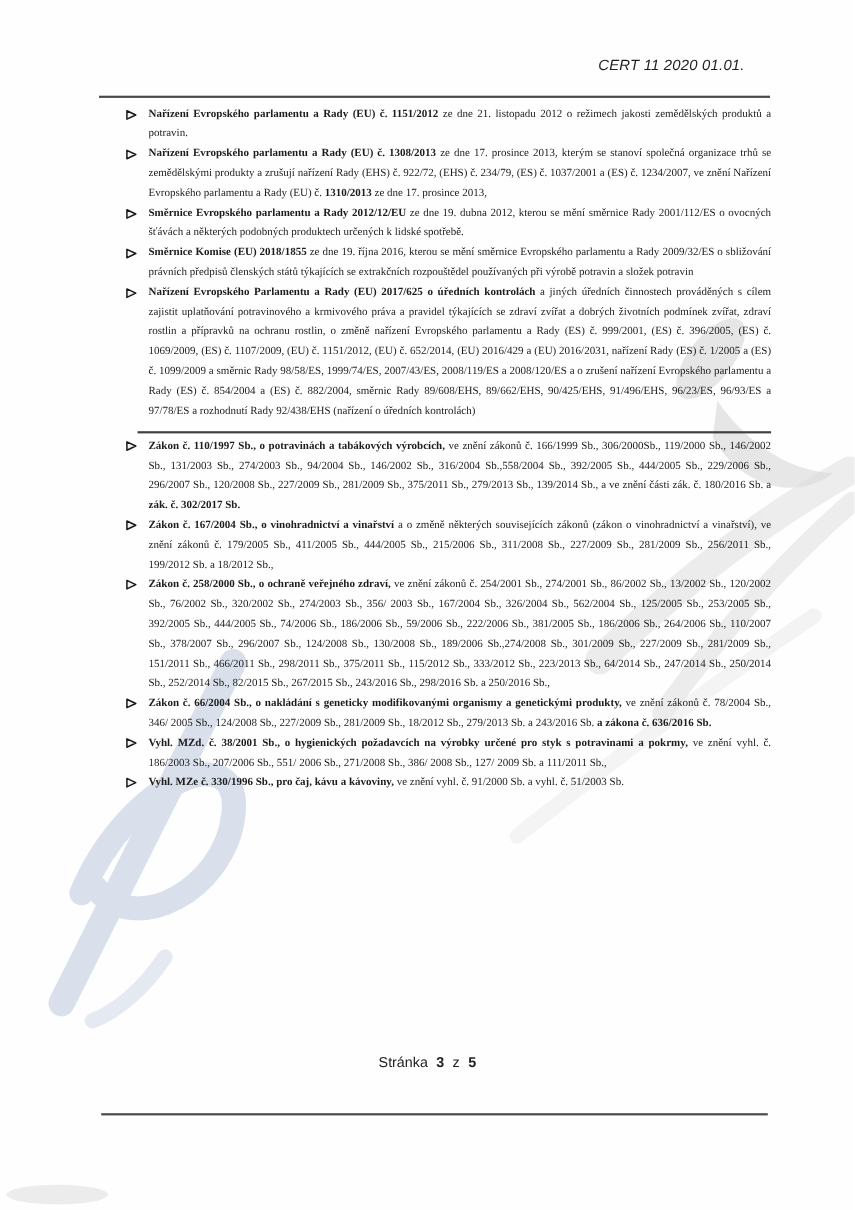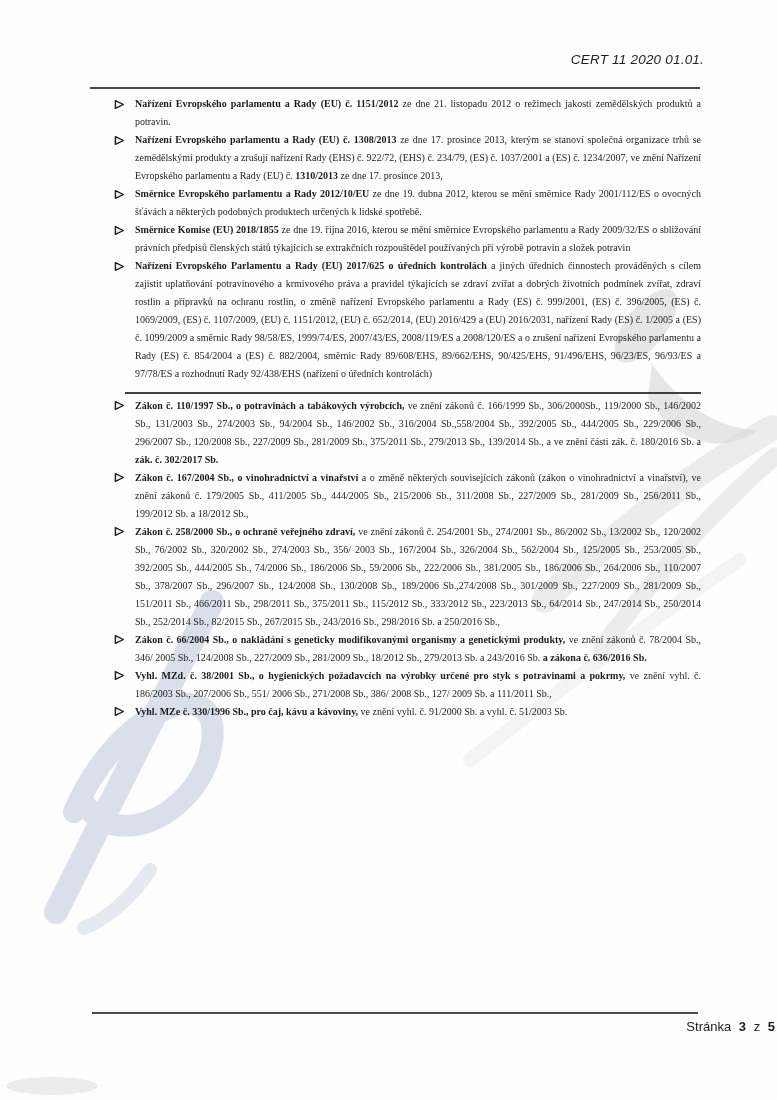--- a/index.html
+++ b/index.html
@@ -9,21 +9,21 @@
     background: #fefefe;
     overflow: hidden;
     font-family: "Liberation Serif", serif;
     color: #1c1c1c;
   }
   .watermark {
     position: absolute; left: 0; top: 0; z-index: 0;
     pointer-events: none;
   }
   .doc-code {
-    position: absolute; top: 52px; right: 73px; z-index: 1;
+    position: absolute; top: 52px; right: 100px; z-index: 1;
     font-family: "Liberation Sans", sans-serif;
     font-style: italic; font-size: 13.5px; color: #1f1f1f;
     letter-spacing: 0.2px;
   }
   .rule { position: absolute; z-index: 1; background: #4a4a4a; }
   .header-rule { top: 87px; left: 90px; width: 610px; height: 1.6px; }
   .footer-rule { top: 1012px; left: 92px; width: 606px; height: 1.6px; }
   .content {
     position: absolute; top: 95px; left: 113px; width: 588px; z-index: 1;
   }
@@ -38,22 +38,22 @@
   .bullet {
     position: absolute; left: 1px; top: 3.5px;
     width: 11px; height: 11px; line-height: 0;
   }
   .bold { font-weight: bold; }
   .section-divider {
     height: 1.6px; background: #404040;
     margin: 9px 0 3px 12px;
   }
   .footer {
-    position: absolute; top: 1019px; left: 0; width: 100%; z-index: 1;
-    text-align: right;
+    position: absolute; top: 958px; left: 0; width: 100%; z-index: 1;
+    text-align: center;
     font-family: "Liberation Sans", sans-serif;
     font-size: 13px; color: #222;
   }
   .footer span { margin: 0 2px; }
 </style>
 </head>
 <body>
 
 <div class="page">
 
@@ -86,21 +86,21 @@
   <div class="content">
     <ul class="law-list">
         <li class="item"><span class="bullet"><svg viewBox="0 0 12 12" width="11" height="11">
               <path d="M1.5 1.8 L10.3 6 L1.5 10.2 Z" fill="#f2f2f2" stroke="#1a1a1a" stroke-width="1.5" stroke-linejoin="round"></path>
             </svg></span><span class="bold">Nařízení Evropského parlamentu a Rady (EU) č. 1151/2012</span><span> ze dne 21. listopadu 2012 o režimech jakosti zemědělských produktů a potravin.</span></li>
         <li class="item"><span class="bullet"><svg viewBox="0 0 12 12" width="11" height="11">
               <path d="M1.5 1.8 L10.3 6 L1.5 10.2 Z" fill="#f2f2f2" stroke="#1a1a1a" stroke-width="1.5" stroke-linejoin="round"></path>
             </svg></span><span class="bold">Nařízení Evropského parlamentu a Rady (EU) č. 1308/2013</span><span> ze dne 17. prosince 2013, kterým se stanoví společná organizace trhů se zemědělskými produkty a zrušují nařízení Rady (EHS) č. 922/72, (EHS) č. 234/79, (ES) č. 1037/2001 a (ES) č. 1234/2007, ve znění Nařízení Evropského parlamentu a Rady (EU) č. </span><span class="bold">1310/2013</span><span> ze dne 17. prosince 2013,</span></li>
         <li class="item"><span class="bullet"><svg viewBox="0 0 12 12" width="11" height="11">
               <path d="M1.5 1.8 L10.3 6 L1.5 10.2 Z" fill="#f2f2f2" stroke="#1a1a1a" stroke-width="1.5" stroke-linejoin="round"></path>
-            </svg></span><span class="bold">Směrnice Evropského parlamentu a Rady 2012/10/EU</span><span> ze dne 19. dubna 2012, kterou se mění směrnice Rady 2001/112/ES o ovocných šťávách a některých podobných produktech určených k lidské spotřebě.</span></li>
+            </svg></span><span class="bold">Směrnice Evropského parlamentu a Rady 2012/12/EU</span><span> ze dne 19. dubna 2012, kterou se mění směrnice Rady 2001/112/ES o ovocných šťávách a některých podobných produktech určených k lidské spotřebě.</span></li>
         <li class="item"><span class="bullet"><svg viewBox="0 0 12 12" width="11" height="11">
               <path d="M1.5 1.8 L10.3 6 L1.5 10.2 Z" fill="#f2f2f2" stroke="#1a1a1a" stroke-width="1.5" stroke-linejoin="round"></path>
             </svg></span><span class="bold">Směrnice Komise (EU) 2018/1855</span><span> ze dne 19. října 2016, kterou se mění směrnice Evropského parlamentu a Rady 2009/32/ES o sbližování právních předpisů členských států týkajících se extrakčních rozpouštědel používaných při výrobě potravin a složek potravin</span></li>
         <li class="item"><span class="bullet"><svg viewBox="0 0 12 12" width="11" height="11">
               <path d="M1.5 1.8 L10.3 6 L1.5 10.2 Z" fill="#f2f2f2" stroke="#1a1a1a" stroke-width="1.5" stroke-linejoin="round"></path>
             </svg></span><span class="bold">Nařízení Evropského Parlamentu a Rady (EU) 2017/625 o úředních kontrolách</span><span> a jiných úředních činnostech prováděných s cílem zajistit uplatňování potravinového a krmivového práva a pravidel týkajících se zdraví zvířat a dobrých životních podmínek zvířat, zdraví rostlin a přípravků na ochranu rostlin, o změně nařízení Evropského parlamentu a Rady (ES) č. 999/2001, (ES) č. 396/2005, (ES) č. 1069/2009, (ES) č. 1107/2009, (EU) č. 1151/2012, (EU) č. 652/2014, (EU) 2016/429 a (EU) 2016/2031, nařízení Rady (ES) č. 1/2005 a (ES) č. 1099/2009 a směrnic Rady 98/58/ES, 1999/74/ES, 2007/43/ES, 2008/119/ES a 2008/120/ES a o zrušení nařízení Evropského parlamentu a Rady (ES) č. 854/2004 a (ES) č. 882/2004, směrnic Rady 89/608/EHS, 89/662/EHS, 90/425/EHS, 91/496/EHS, 96/23/ES, 96/93/ES a 97/78/ES a rozhodnutí Rady 92/438/EHS (nařízení o úředních kontrolách)</span></li>
       </ul>
     <div class="section-divider"></div>
     <ul class="law-list">
         <li class="item"><span class="bullet"><svg viewBox="0 0 12 12" width="11" height="11">

